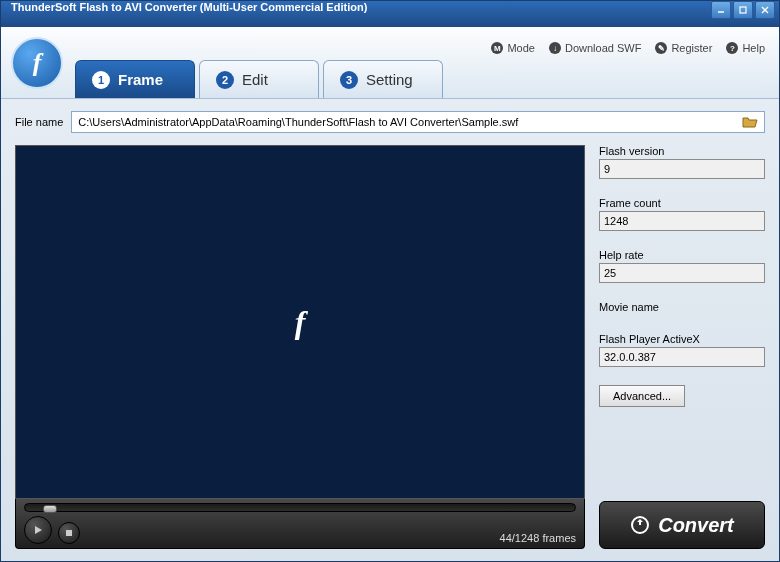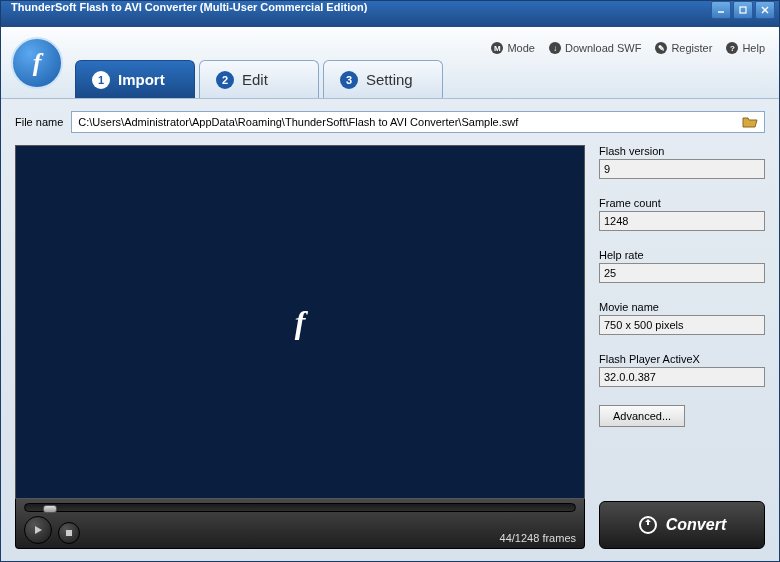--- a/index.html
+++ b/index.html
@@ -34,21 +34,21 @@
 .progress-knob { position: absolute; left: 18px; top: 1px; width: 14px; height: 8px; background: linear-gradient(#ddd,#999); border-radius: 3px; border: 1px solid #555; }
 .controls-row { display: flex; align-items: flex-end; gap: 6px; }
 .ctrl-btn { width: 28px; height: 28px; border-radius: 50%; background: radial-gradient(circle at 35% 30%, #555, #1a1a1a); border: 1px solid #000; display: flex; align-items: center; justify-content: center; cursor: pointer; }
 .ctrl-btn.small { width: 22px; height: 22px; }
 .controls-row .frames { margin-left: auto; color: #ddd; font-size: 11px; }
 .info-col { flex: 1; display: flex; flex-direction: column; gap: 10px; }
 .field-group { margin-bottom: 8px; }
 .field-label { font-size: 11px; margin-bottom: 2px; display: block; }
 .field-value { height: 20px; border: 1px solid #8a8a8a; background: #f0f0f0; padding: 0 4px; font-size: 11px; display: flex; align-items: center; }
 .adv-btn { width: 86px; height: 22px; border: 1px solid #888; background: linear-gradient(#fafafa,#dedede); font-size: 11px; cursor: pointer; }
-.convert-btn { margin-top: auto; height: 48px; background: linear-gradient(#4a4a4a,#1a1a1a); border: 1px solid #000; border-radius: 6px; color: #fff; font-size: 16px; font-weight: bold; font-style: italic; display: flex; align-items: center; justify-content: center; gap: 8px; cursor: pointer; }
+.convert-btn { margin-top: auto; height: 48px; background: linear-gradient(#4a4a4a,#1a1a1a); border: 1px solid #000; border-radius: 6px; color: #fff; font-size: 20px; font-weight: bold; font-style: italic; display: flex; align-items: center; justify-content: center; gap: 8px; cursor: pointer; }
 </style>
 </head>
 <body>
 
 <div class="window">
   <div class="titlebar">
     <span class="titlebar-text">ThunderSoft Flash to AVI Converter (Multi-User Commercial Edition)</span>
     <div class="win-controls">
       <div class="win-btn">
           <svg viewBox="0 0 10 10">
@@ -69,21 +69,21 @@
     </div>
   </div>
 
   <div class="top-area">
     <div class="logo">
       <span class="flash-glyph" style="font-size:26px">f</span>
     </div>
     <div class="tabs">
       <div class="tab active">
         <span class="tab-num">1</span>
-        <span>Import</span>
+        <span>Frame</span>
       </div>
       <div class="tab">
         <span class="tab-num">2</span>
         <span>Edit</span>
       </div>
       <div class="tab">
         <span class="tab-num">3</span>
         <span>Setting</span>
       </div>
     </div>
@@ -151,21 +151,20 @@
         <div class="field-group">
           <span class="field-label">Frame count</span>
           <div class="field-value">1248</div>
         </div>
         <div class="field-group">
           <span class="field-label">Help rate</span>
           <div class="field-value">25</div>
         </div>
         <div class="field-group">
           <span class="field-label">Movie name</span>
-          <div class="field-value">750 x 500 pixels</div>
         </div>
         <div class="field-group">
           <span class="field-label">Flash Player ActiveX</span>
           <div class="field-value">32.0.0.387</div>
         </div>
         <button class="adv-btn">Advanced...</button>
 
         <div class="convert-btn">
           <svg width="20" height="20" viewBox="0 0 20 20">
               <circle cx="10" cy="10" r="8" fill="none" stroke="#fff" stroke-width="2"></circle>

